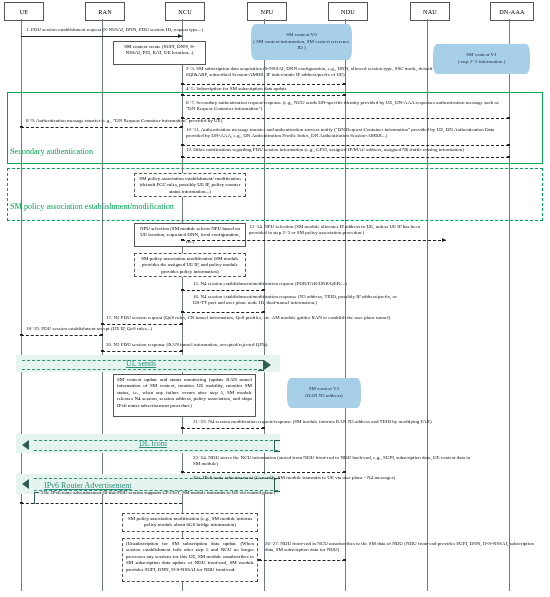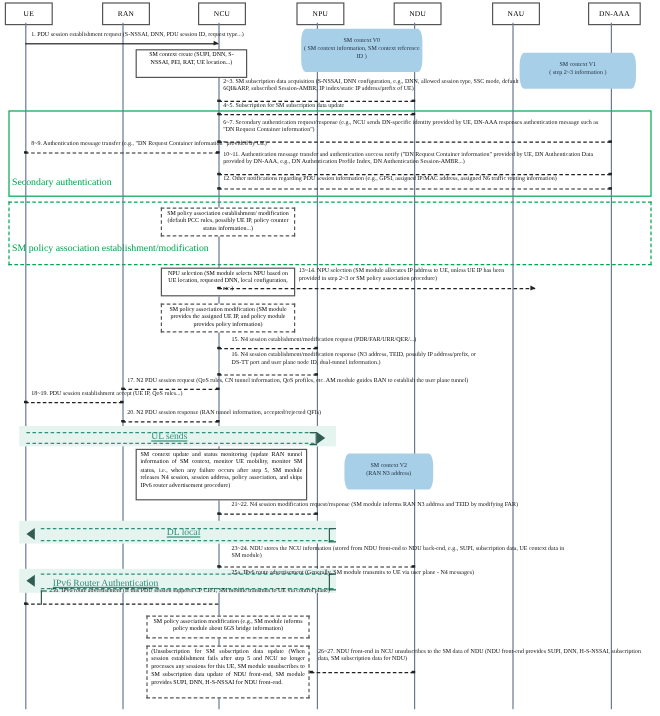--- a/index.html
+++ b/index.html
@@ -197,33 +197,33 @@
   <div class="mlabel" style="left:193px;top:419px;width:320px;">21~22. N4 session modification request/response (SM module informs RAN N3 address and TEID by modifying FAR)</div>
   <div class="msg" style="left:182px;top:428px;width:82px;"></div>
   <div class="dotL" style="left:181px;top:426.7px;"></div>
   <div class="dotR" style="left:262px;top:426.7px;"></div>
 
   <div class="band" style="left:16px;top:434px;width:264px;height:19px;"></div>
   <div class="dline" style="left:34px;top:440px;width:244px;"></div>
   <div class="dline" style="left:34px;top:450px;width:244px;"></div>
   <div class="hook" style="left:274px;top:440px;width:5px;height:10px;border-width:1.6px 0 1.6px 1.6px;"></div>
   <div class="bigArrowL" style="left:22px;top:440px;"></div>
-  <div class="dtext" style="left:139px;top:439px;">DL local</div>
+  <div class="dtext" style="left:139px;top:439px;">DL from</div>
 
   <div class="mlabel" style="left:193px;top:455px;width:285px;">23~24. NDU stores the NCU information (stored from NDU front-end to NDU back-end, e.g., SUPI, subscription data, UE context data in SM module)</div>
   <div class="msg" style="left:182px;top:472px;width:163px;"></div>
   <div class="dotL" style="left:181px;top:470.7px;"></div>
   <div class="dotR" style="left:343px;top:470.7px;"></div>
 
   <div class="band" style="left:16px;top:474px;width:264px;height:20px;"></div>
   <div class="dline" style="left:34px;top:478px;width:244px;"></div>
   <div class="dline" style="left:34px;top:490px;width:244px;"></div>
   <div class="hook" style="left:274px;top:478px;width:5px;height:12px;border-width:1.6px 0 1.6px 1.6px;"></div>
   <div class="bigArrowL" style="left:22px;top:479px;"></div>
-  <div class="dtext" style="left:44px;top:481px;">IPv6 Router Authentication</div>
+  <div class="dtext" style="left:44px;top:481px;">IPv6 Router Advertisement</div>
 
   <div class="mlabel" style="left:193px;top:475px;width:320px;">25a. IPv6 route advertisement (Generally, SM module transmits to UE via user plane - N4 messages)</div>
 
   <div class="mlabel" style="left:41px;top:490px;width:330px;">25b. IPv6 route advertisement (If this PDU session supports CP CIoT, SM module transmits to UE via control plane)</div>
   <div class="msg" style="left:21px;top:503px;width:161px;"></div>
   <div class="dotL" style="left:20px;top:501.7px;"></div>
   <div class="hook" style="left:34px;top:492px;width:4px;height:11px;border-width:1.6px 0 0 1.6px;"></div>
 
   <div class="note dashed" style="left:122px;top:513px;width:136px;height:19px;">SM policy association modification (e.g., SM module informs policy module about 6GS bridge information)</div>
 

